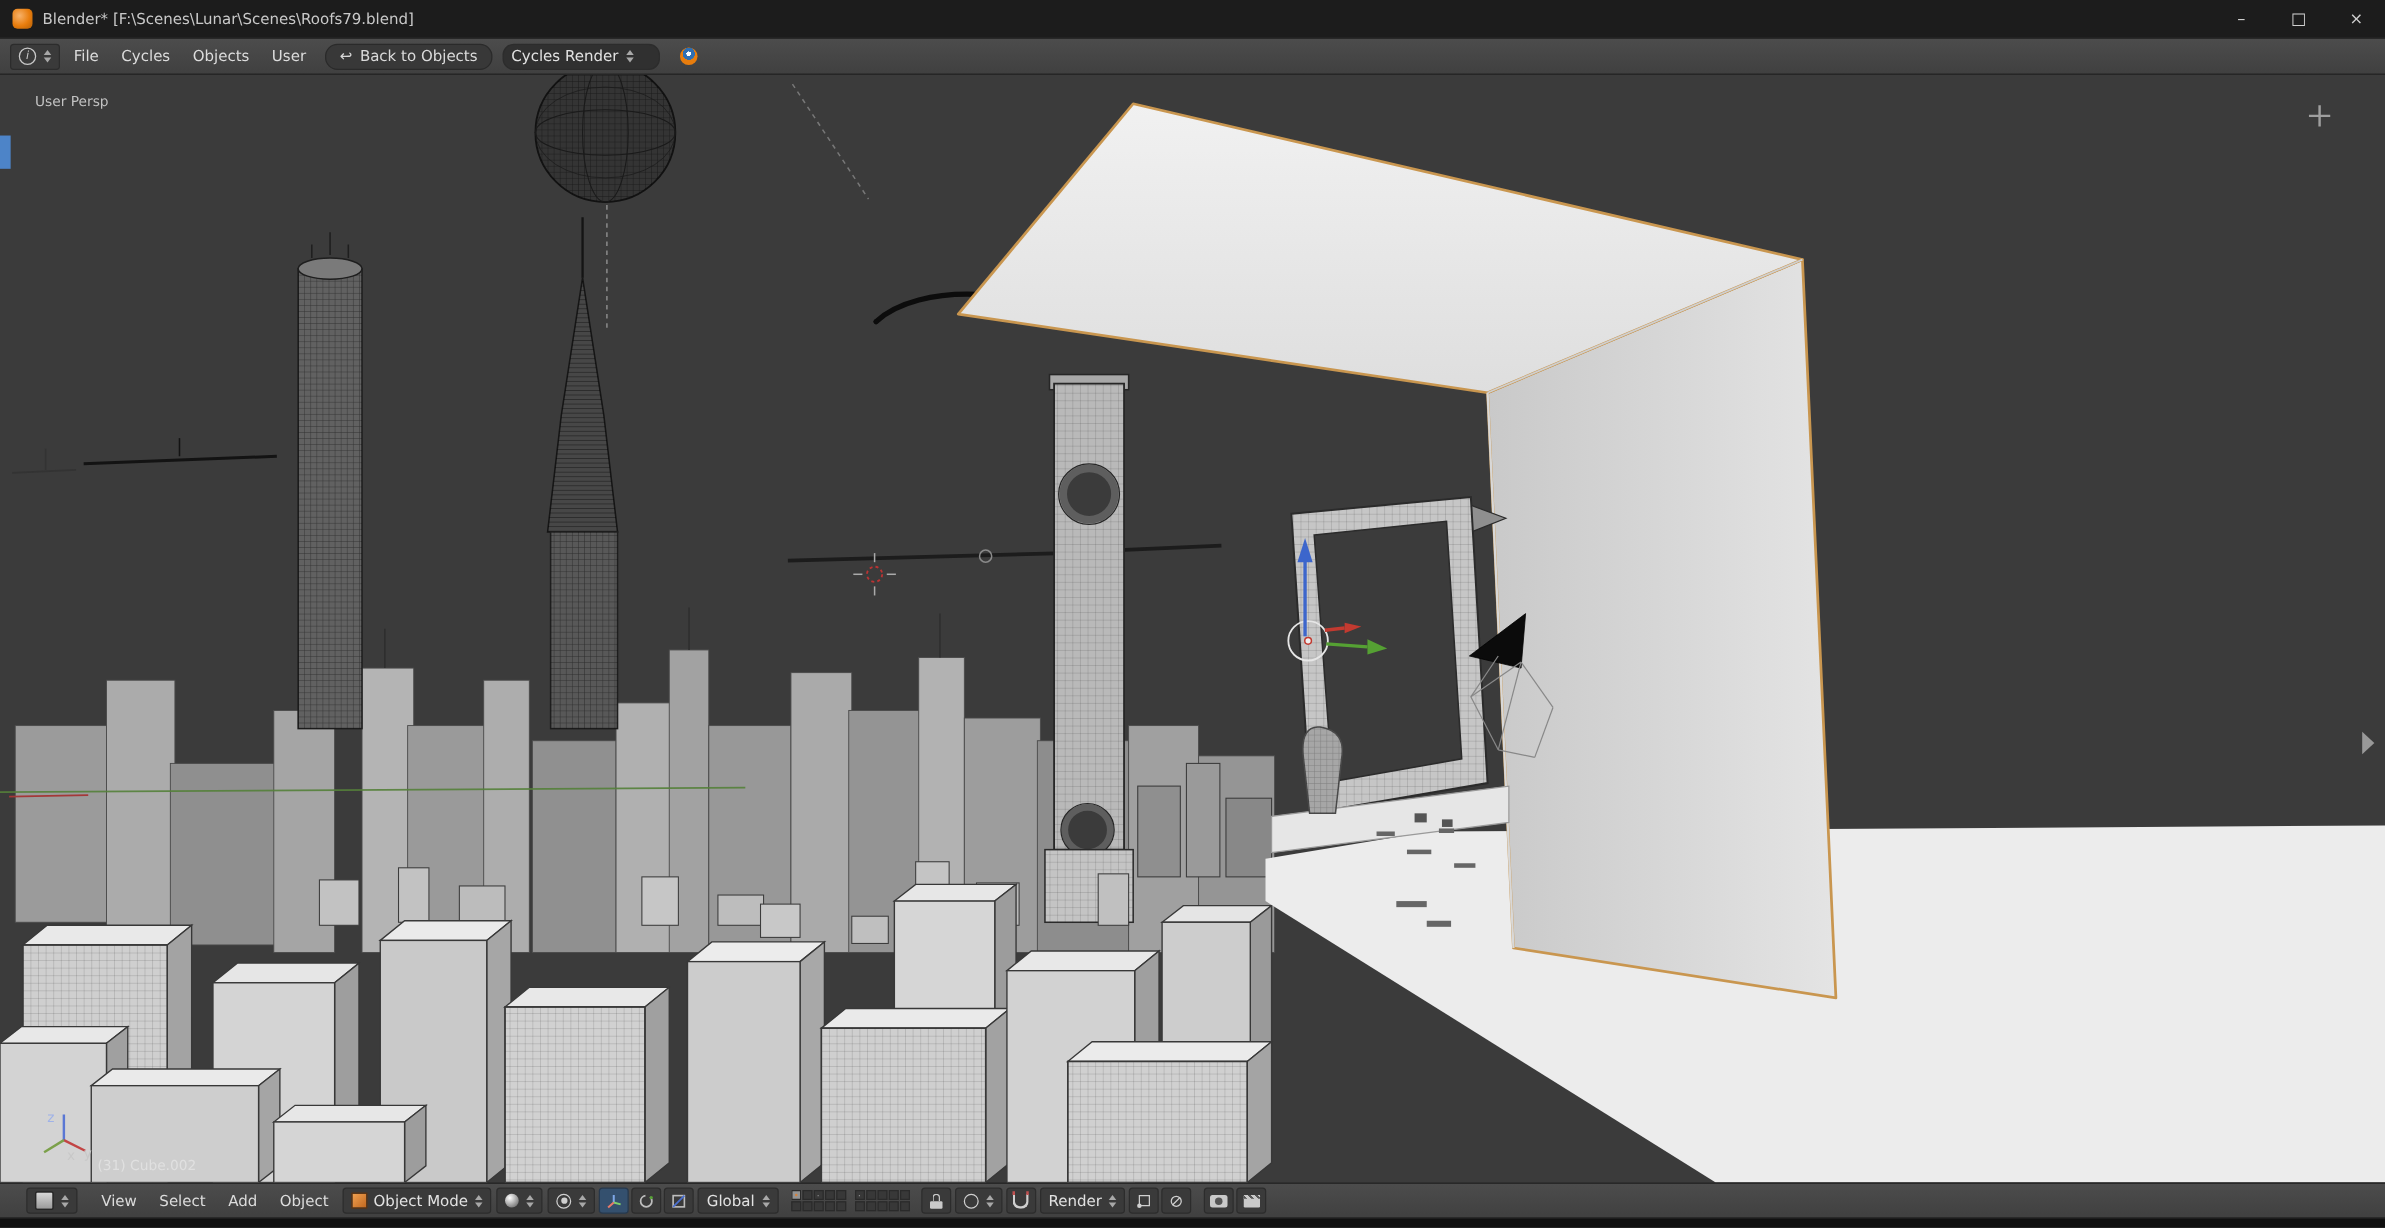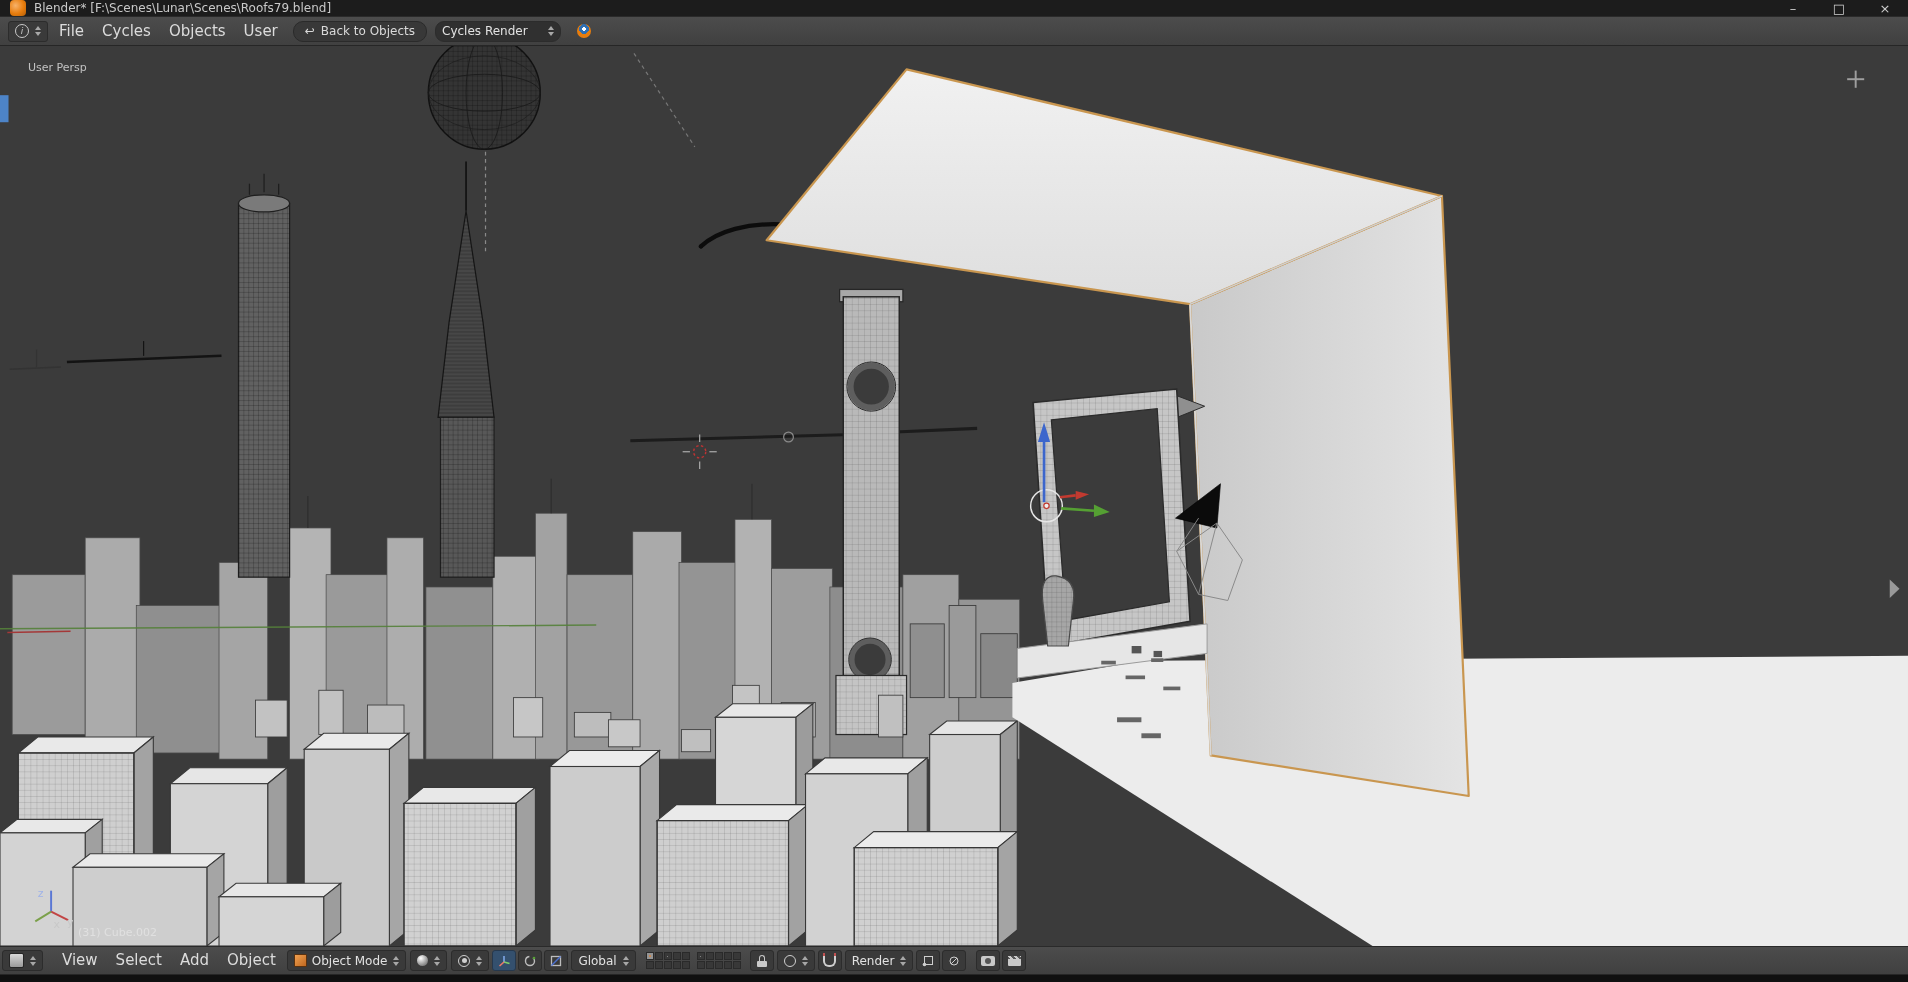--- a/index.html
+++ b/index.html
@@ -1,61 +1,61 @@
 <!DOCTYPE html>
 <html><head>
 <meta charset="utf-8">
 <style>
   html,body{margin:0;padding:0}
   body{width:1908px;height:982px;background:#1a1a1a;font-family:"DejaVu Sans",sans-serif;
        display:flex;flex-direction:column;overflow:hidden;-webkit-font-smoothing:antialiased}
 
   
-  .title-bar{height:16px;background:#1c1c1c;display:flex;align-items:center;color:#cfcfcf;flex:0 0 auto}
+  .title-bar{height:30px;background:#1c1c1c;display:flex;align-items:center;color:#cfcfcf;flex:0 0 auto}
   .app-icon{width:16px;height:16px;margin:0 8px 0 10px;border-radius:4px;
             background:radial-gradient(circle at 35% 35%,#f7b26a,#e87d0d 55%,#b35f08)}
   .title-text{font-size:12px;color:#c9c9c9;white-space:nowrap}
   .win-controls{margin-left:auto;display:flex;height:100%}
   .win-btn{width:46px;height:100%;display:flex;align-items:center;justify-content:center;
            font-size:13px;color:#cfcfcf;cursor:default}
 
   
   .hdr{background:linear-gradient(#4c4c4c,#404040);display:flex;align-items:center;
        border-top:1px solid #2a2a2a;border-bottom:1px solid #262626;flex:0 0 auto}
-  .menu{padding:0 9px;font-size:15px;color:#dcdcdc;cursor:default;line-height:1}
+  .menu{padding:0 9px;font-size:12px;color:#dcdcdc;cursor:default;line-height:1}
   .dd{display:inline-flex;align-items:center;height:19px;background:#3a3a3a;border:1px solid #2c2c2c;
       border-radius:3px;padding:0 6px;margin:0 2px;color:#e2e2e2;font-size:12px;cursor:default}
   .dda{display:inline-flex;flex-direction:column;gap:2px;margin-left:6px}
   .dda b{width:0;height:0;border-left:3px solid transparent;border-right:3px solid transparent;display:block}
   .dda .up{border-bottom:4px solid #a8a8a8}
   .dda .dn{border-top:4px solid #a8a8a8}
   .btn-ico{display:inline-flex;align-items:center;justify-content:center;height:19px;min-width:22px;
            background:#3a3a3a;border:1px solid #2c2c2c;border-radius:3px;margin:0 1px;cursor:default}
   .btn-ico.active{background:#34506e;border-color:#26384d}
 
   
   .info-bar{height:28px}
   .edinf{width:12px;height:12px;border-radius:50%;border:1px solid #c9c9c9;color:#c9c9c9;font-size:9px;
          font-style:italic;display:flex;align-items:center;justify-content:center}
   .back-btn{display:inline-flex;align-items:center;gap:6px;height:19px;background:#383838;border:1px solid #2a2a2a;
             border-radius:10px;padding:0 11px;margin:0 6px;color:#dadada;font-size:12px;cursor:default}
   .back-ico{color:#d8d8d8;font-size:12px;line-height:1}
-  .engine-dd{width:112px;justify-content:space-between;border-radius:9px;background:#303030}
+  .engine-dd{width:112px;justify-content:flex-start;border-radius:9px;background:#303030}
   .blender-mini{width:14px;height:14px;border-radius:50%;margin:0 6px 0 14px;
       background:radial-gradient(circle at 50% 36%,#ffffff 0 16%,#2f6fb3 17% 42%,#e87d0d 43%)}
   .stats{font-size:11px;color:#d2d2d2;white-space:nowrap}
 
   
   .viewport{flex:1 1 auto;position:relative;overflow:hidden;background:#3b3b3b}
   .viewport svg{position:absolute;inset:0;width:100%;height:100%;display:block}
   .view-label{position:absolute;top:15px;left:28px;font-size:11px;color:#c2c2c2}
   .obj-label{position:absolute;bottom:7px;left:78px;font-size:11px;color:#e0e0e0}
 
   
-  .v3d-bar{height:27px;padding-left:0}
+  .v3d-bar{height:27px;padding-left:19px}
   .ed3d{width:13px;height:13px;background:linear-gradient(#d8d8d8,#9a9a9a);border:1px solid #262626;border-radius:2px}
   .cube-ico{width:11px;height:11px;background:linear-gradient(135deg,#f0a050,#c06820);
             border:1px solid #5a3210;border-radius:1px;margin-right:5px}
   .sph-ico{width:11px;height:11px;border-radius:50%;background:radial-gradient(circle at 35% 30%,#fff,#8f8f8f 65%,#555)}
   .piv-ico{width:10px;height:10px;border:1.5px solid #cfcfcf;border-radius:50%;position:relative}
   .piv-ico::before{content:"";position:absolute;inset:2.5px;border-radius:50%;background:#cfcfcf}
   .pcir-ico{width:10px;height:10px;border:1.5px solid #cfcfcf;border-radius:50%}
   .mag-ico{width:9px;height:10px;border:2px solid #cfcfcf;border-top:none;border-radius:0 0 6px 6px;position:relative}
   .mag-ico::before,.mag-ico::after{content:"";position:absolute;top:-2px;width:2px;height:3px;background:#c05050}
   .mag-ico::before{left:-2px}.mag-ico::after{right:-2px}

